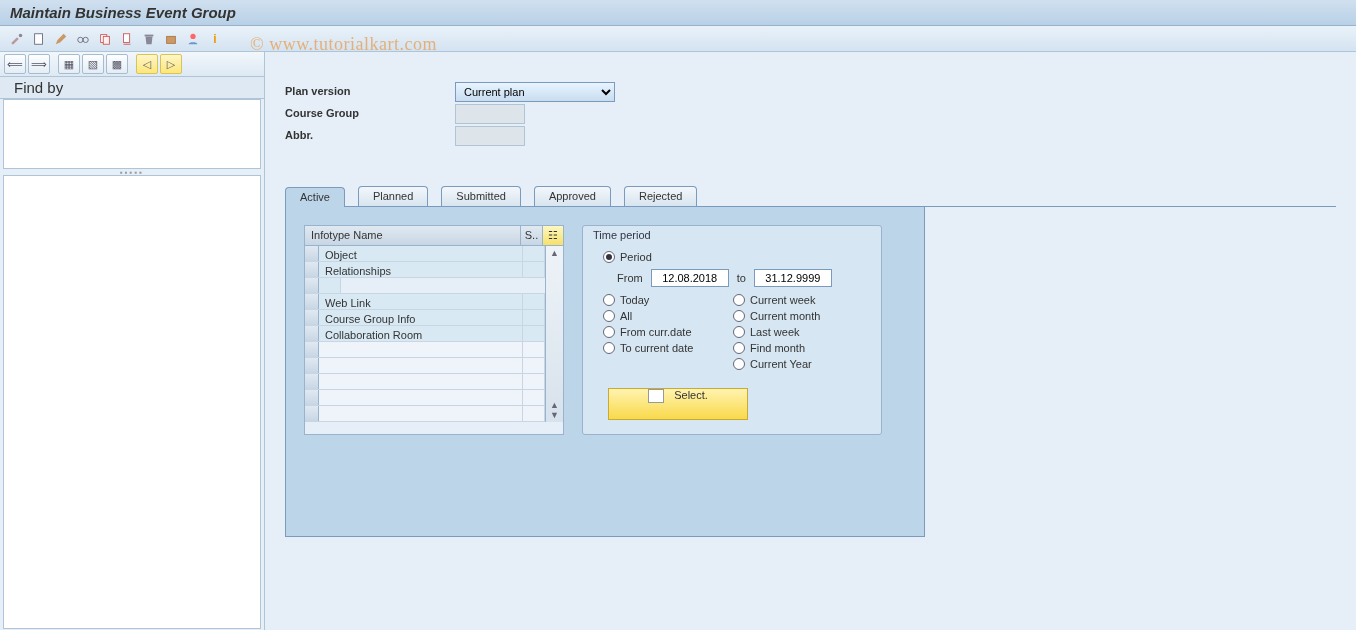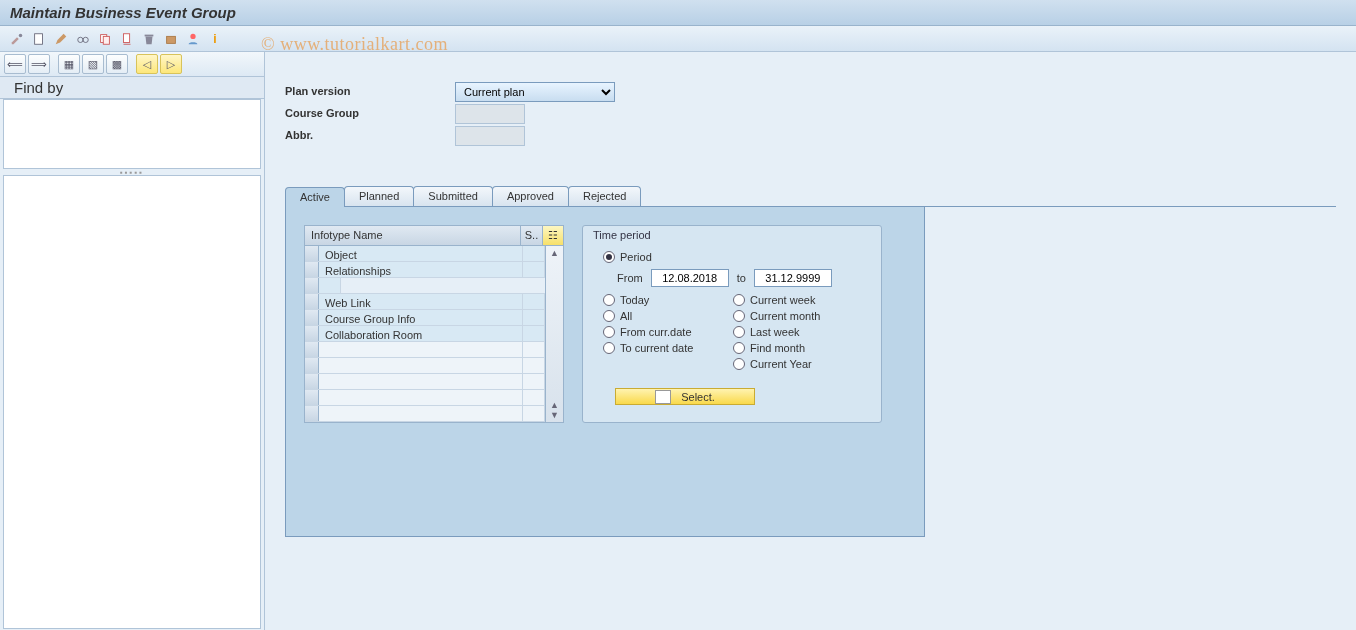--- a/index.html
+++ b/index.html
@@ -35,21 +35,21 @@
     width: 18px; height: 18px;
     display: inline-flex;
     align-items: center; justify-content: center;
     cursor: pointer;
     font-size: 12px;
     color: #556;
   }
   .tb-btn svg { width:14px; height:14px; }
   .watermark {
     position: absolute;
-    top: 34px; left: 261px;
+    top: 34px; left: 250px;
     color: #e4b07a;
     font-size: 18px;
     letter-spacing: 0.5px;
     font-family: Georgia, serif;
     pointer-events: none;
   }
   .workspace {
     display: flex;
     height: calc(100% - 50px);
   }
@@ -131,21 +131,21 @@
   .form-top select {
     background: linear-gradient(#e8f4ff,#c8ddf0);
   }
   .form-top input.readonly {
     background:#dde4ea;
     border:1px solid #b0c4d8;
     width:70px;
   }
   .tabstrip {
     display:flex;
-    gap:0;
+    gap:14px;
     border-bottom: 1px solid #7a9bbd;
     position: relative;
     z-index:2;
   }
   .tab {
     padding: 3px 14px 3px 14px;
     border: 1px solid #7a9bbd;
     border-bottom: none;
     background: linear-gradient(#f3f7fb,#d8e4ef);
     cursor:pointer;
@@ -266,25 +266,25 @@
   }
   .radio.checked .radio-dot::after {
     content:"";width:6px;height:6px;background:#334;border-radius:50%;
   }
   .date-input {
     width:78px;height:18px;border:1px solid #7a9bbd;background:#fff;
     font-size:11px;text-align:center;
   }
   .select-btn {
     margin-top:18px;
-    margin-left:22px;
-    width:140px;height:17px;
+    margin-left:15px;
+    width:140px;height:32px;
     background: linear-gradient(#fff3b0,#f9d94b);
     border:1px solid #c9ab33;
-    display:flex;align-items:center;justify-content:center;
+    display:flex;align-items:flex-start;justify-content:center;
     gap:10px;
     cursor:pointer;
     font-size:11px;
   }
   .select-btn .icn {
     width:16px;height:14px;
     background:#fff;border:1px solid #999;
     position:relative;
   }
 </style>

